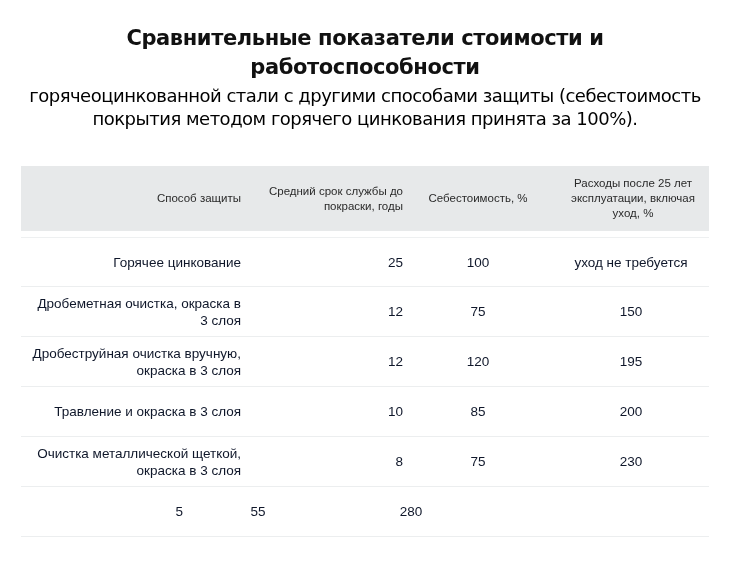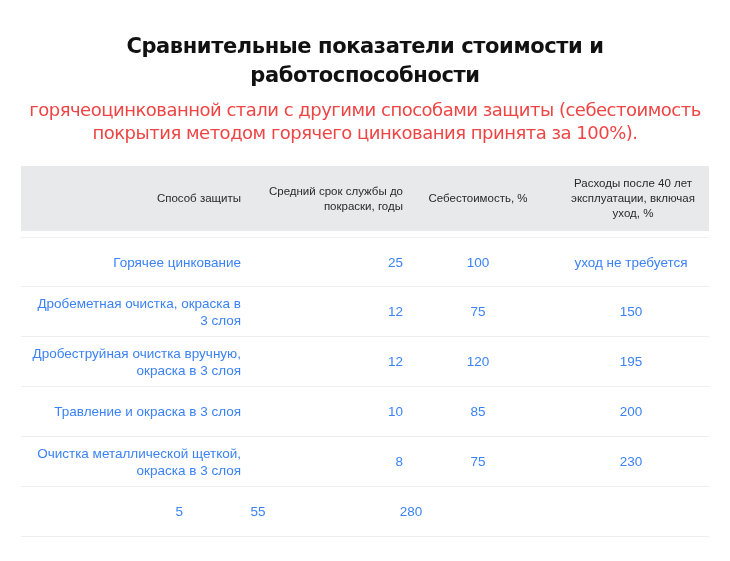--- a/index.html
+++ b/index.html
@@ -13,45 +13,45 @@
       position: absolute; left: 0; top: 24px; width: 730px;
       text-align: center;
     }
     .title {
       font-family: "DejaVu Sans", sans-serif;
       font-weight: bold;
       font-size: 21px;
       line-height: 29px;
       color: #111;
       width: 520px;
-      margin: 8px auto;
+      margin: 0 auto;
       letter-spacing: -0.4px;
     }
     .subtitle {
       font-family: "DejaVu Sans", sans-serif;
       font-size: 18px;
       line-height: 23px;
-      color: #ef4444;
+      color: #000000;
       width: 680px;
       margin: 2px auto 0;
       letter-spacing: -0.5px;
     }
     .table {
       position: absolute; left: 21px; top: 166px; width: 688px;
     }
     .thead {
       display: flex; align-items: center;
       height: 65px; background: #e7e9ea;
       font-size: 11.5px; line-height: 15px; color: #2a2a2a;
     }
     .hsep { height: 1px; background: #eef0f1; margin-top: 6px; }
     .row {
       display: flex; align-items: center;
       height: 49px; border-bottom: 1.5px solid #eceeef;
-      font-size: 13.5px; line-height: 17px; color: #3b82f6;
+      font-size: 13.5px; line-height: 17px; color: #0f172a;
     }
     .row.first { height: 48px; }
     .c1 { width: 220px; padding-left: 11px; box-sizing: border-box; text-align: right; }
     .c2 { width: 162px; text-align: right; }
     .c3 { width: 150px; text-align: center; }
     .c4 { width: 156px; text-align: center; }
     .thead .c4 { padding-left: 4px; box-sizing: border-box; }
   </style>
 </head>
 <body>
@@ -59,21 +59,21 @@
 <div class="titles">
   <div class="title">Сравнительные показатели стоимости и работоспособности</div>
   <div class="subtitle">горячеоцинкованной стали с другими способами защиты (себестоимость покрытия методом горячего цинкования принята за 100%).</div>
 </div>
 
 <div class="table">
   <div class="thead">
     <div class="c1">Способ защиты</div>
     <div class="c2">Средний срок службы до покраски, годы</div>
     <div class="c3">Себестоимость, %</div>
-    <div class="c4">Расходы после 40 лет эксплуатации, включая уход, %</div>
+    <div class="c4">Расходы после 25 лет эксплуатации, включая уход, %</div>
   </div>
   <div class="hsep"></div>
 
   <div class="row first">
     <div class="c1">Горячее цинкование</div>
     <div class="c2">25</div>
     <div class="c3">100</div>
     <div class="c4">уход не требуется</div>
   </div>
   <div class="row">

